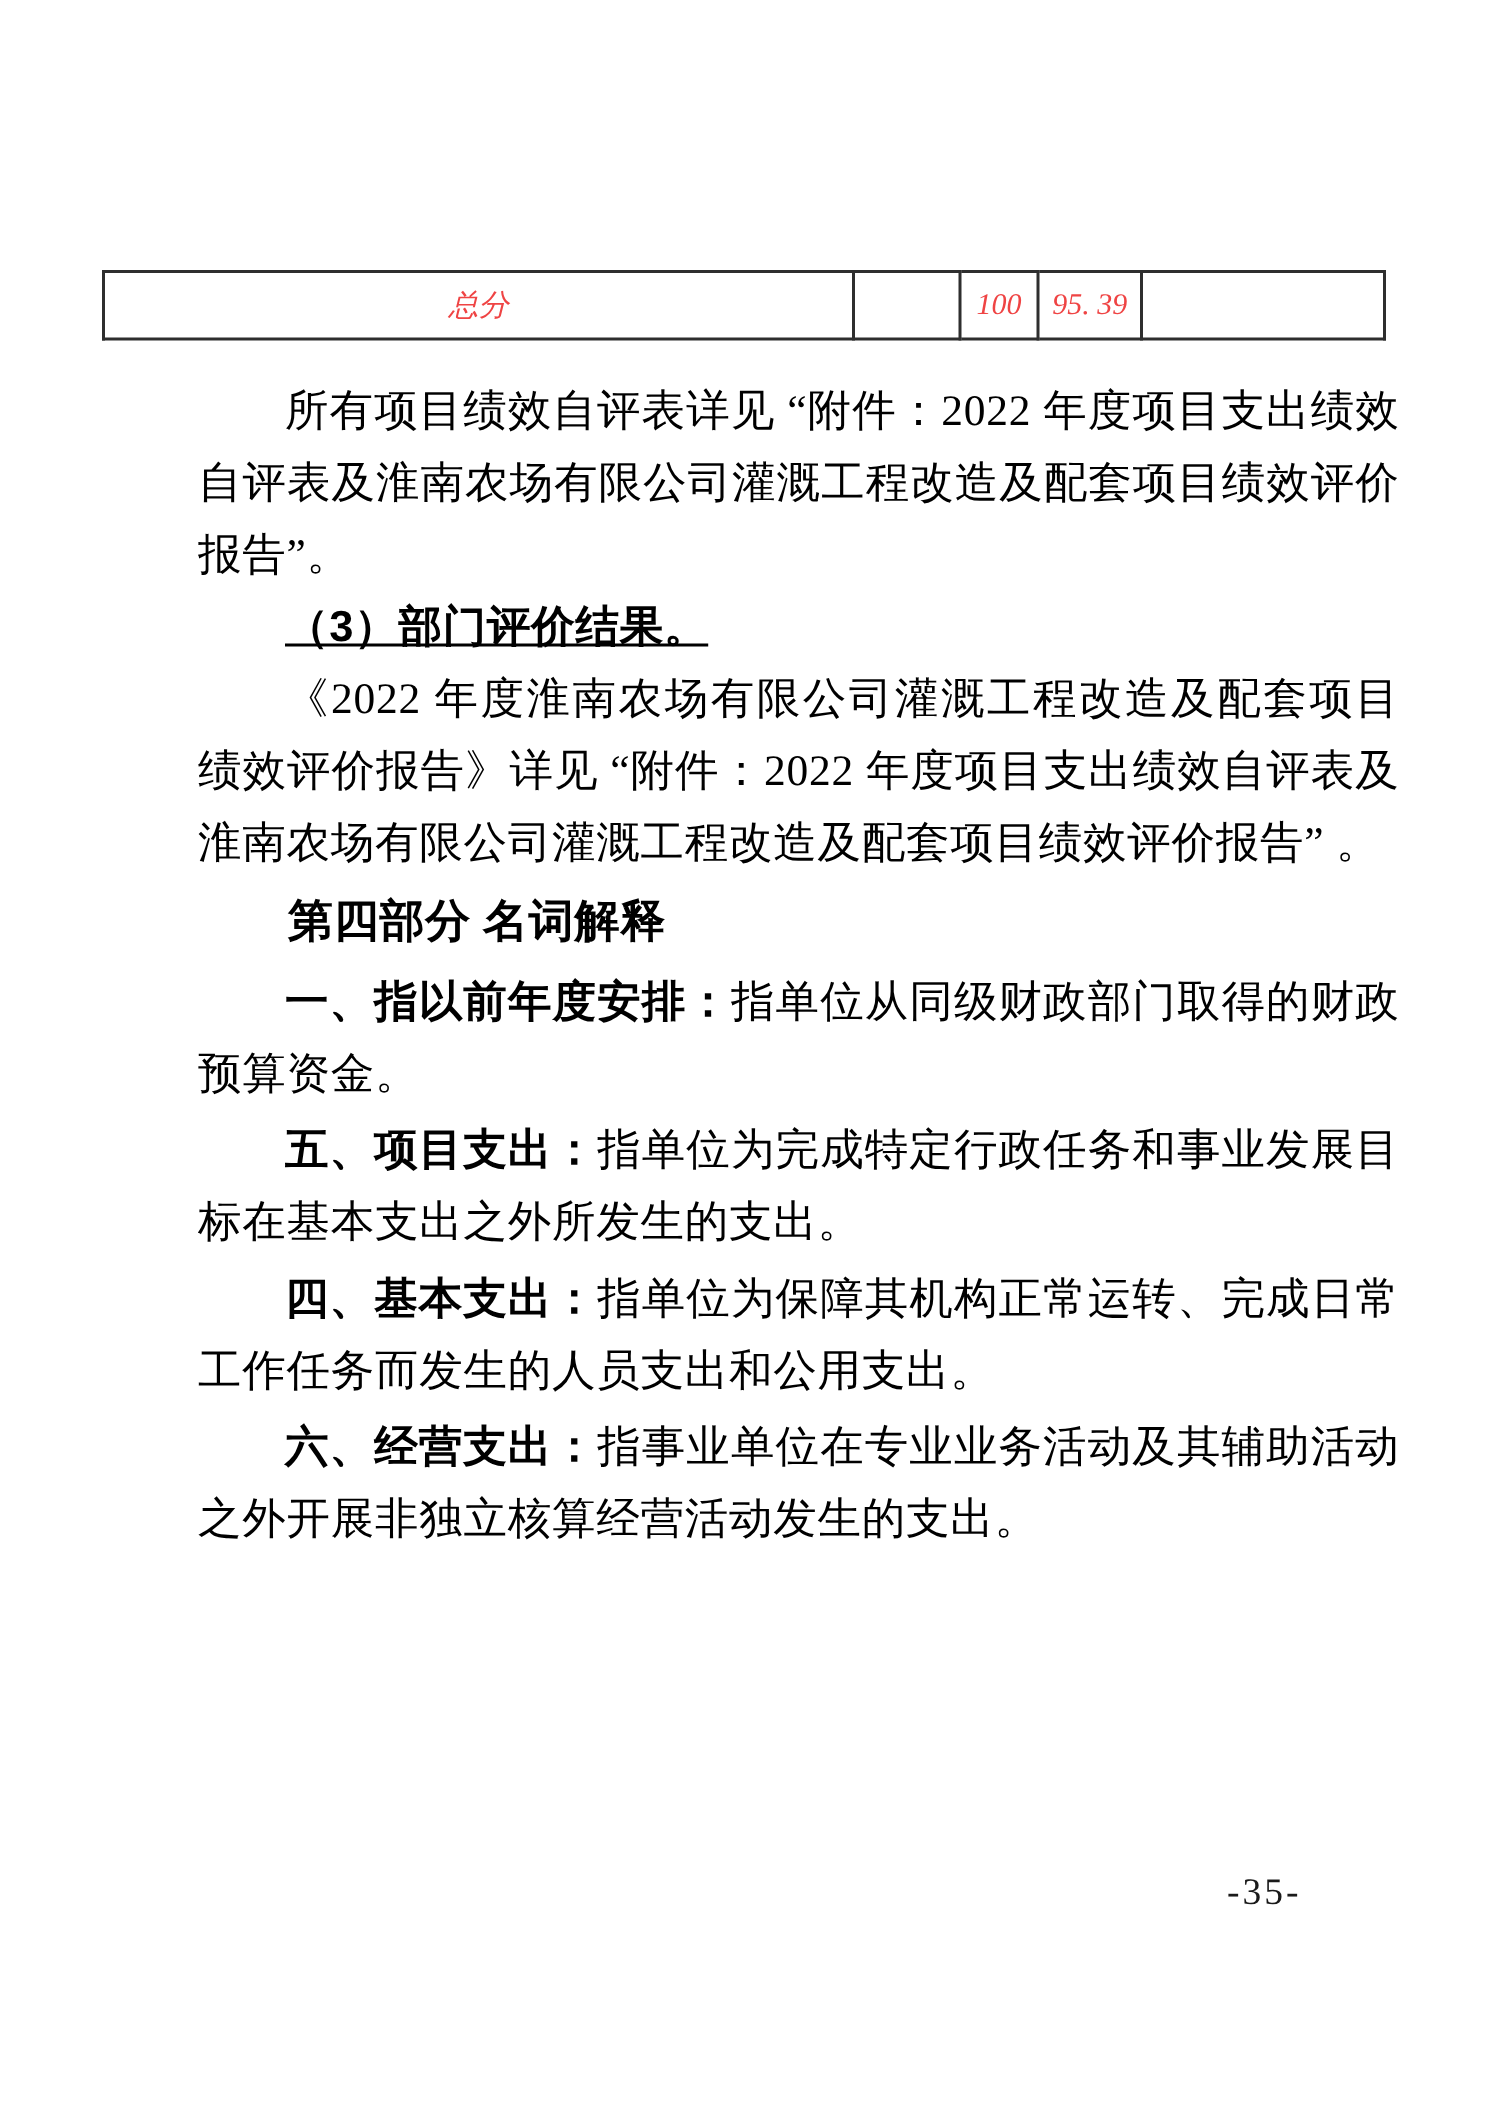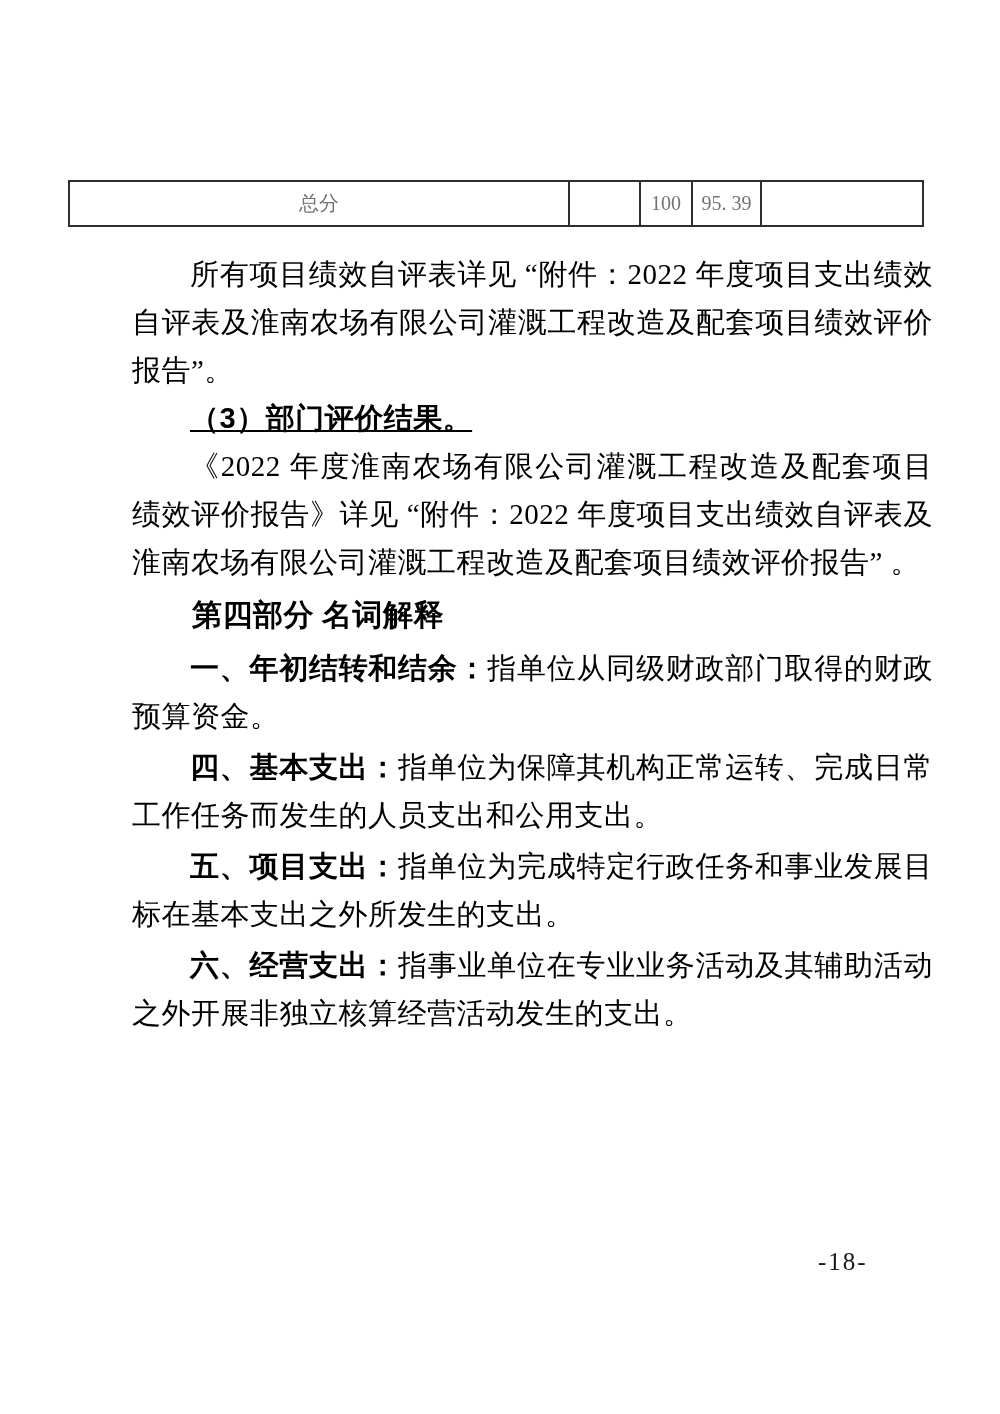--- a/index.html
+++ b/index.html
@@ -22,21 +22,22 @@
     table-layout: fixed;
   }
   .score-table td {
     border: 2px solid #2e2e2e;
     height: 43px;
     padding: 0;
     text-align: center;
     vertical-align: middle;
     font-size: 20px;
     font-family: "Liberation Serif", "DejaVu Serif", serif;
-    color: #737373;
+    color: #ef4444;
+    font-style: italic;
   }
   .col-label { width: 500px; }
   .col-a { width: 71px; }
   .col-b { width: 52px; }
   .col-c { width: 69px; }
   .col-d { width: 162px; }
 
   
   .content {
     position: absolute;
@@ -105,27 +106,27 @@
   <div class="content">
 
     <p class="body-para">所有项目绩效自评表详见 “附件：2022 年度项目支出绩效自评表及淮南农场有限公司灌溉工程改造及配套项目绩效评价报告”。</p>
 
     <p class="heading-3">（3）部门评价结果。</p>
 
     <p class="body-para">《2022 年度淮南农场有限公司灌溉工程改造及配套项目绩效评价报告》详见 “附件：2022 年度项目支出绩效自评表及淮南农场有限公司灌溉工程改造及配套项目绩效评价报告” 。</p>
 
     <p class="section-heading">第四部分 名词解释</p>
 
-    <p class="term-para"><span class="term-lead">一、年初结转和结余：</span><span class="term-body">指单位从同级财政部门取得的财政预算资金。</span></p>
+    <p class="term-para"><span class="term-lead">一、指以前年度安排：</span><span class="term-body">指单位从同级财政部门取得的财政预算资金。</span></p>
 
 
 
+    <p class="term-para"><span class="term-lead">五、项目支出：</span><span class="term-body">指单位为完成特定行政任务和事业发展目标在基本支出之外所发生的支出。</span></p>
+
     <p class="term-para"><span class="term-lead">四、基本支出：</span><span class="term-body">指单位为保障其机构正常运转、完成日常工作任务而发生的人员支出和公用支出。</span></p>
-
-    <p class="term-para"><span class="term-lead">五、项目支出：</span><span class="term-body">指单位为完成特定行政任务和事业发展目标在基本支出之外所发生的支出。</span></p>
 
     <p class="term-para"><span class="term-lead">六、经营支出：</span><span class="term-body">指事业单位在专业业务活动及其辅助活动之外开展非独立核算经营活动发生的支出。</span></p>
 
   </div>
 
-  <div class="page-number">-18-</div>
+  <div class="page-number">-35-</div>
 
 </div>
 
 </body></html>

